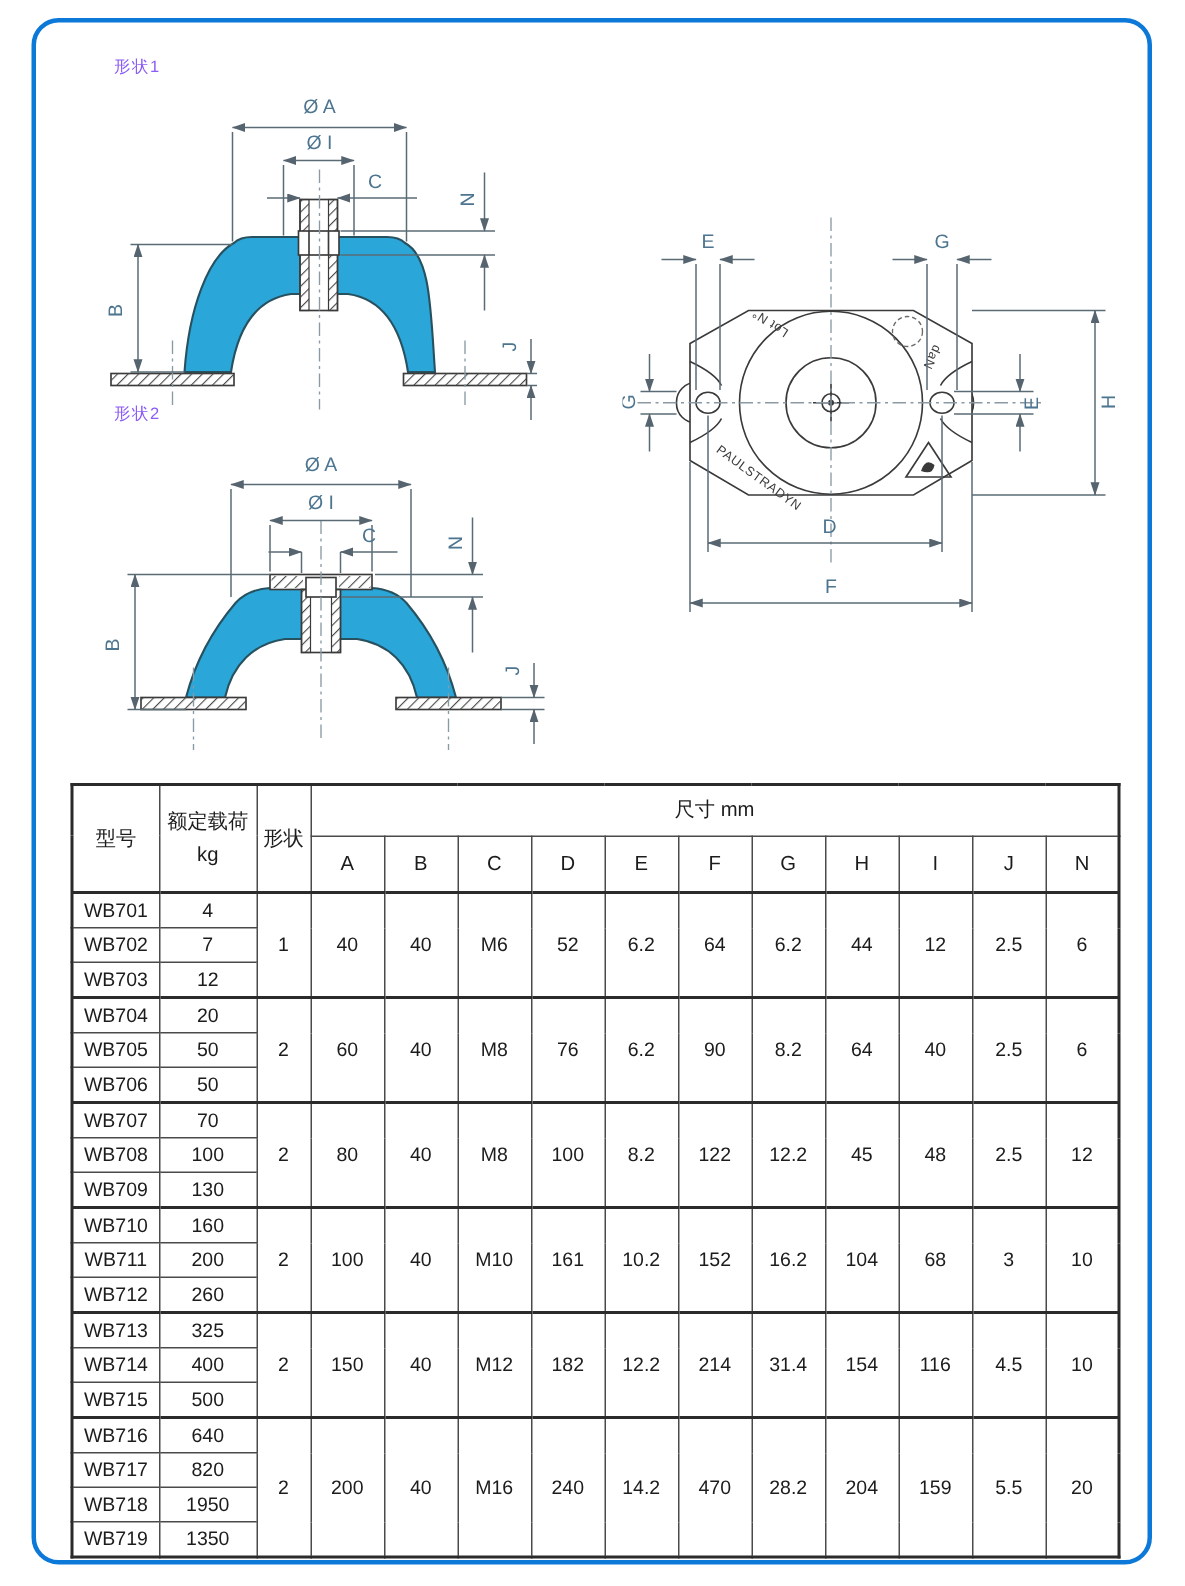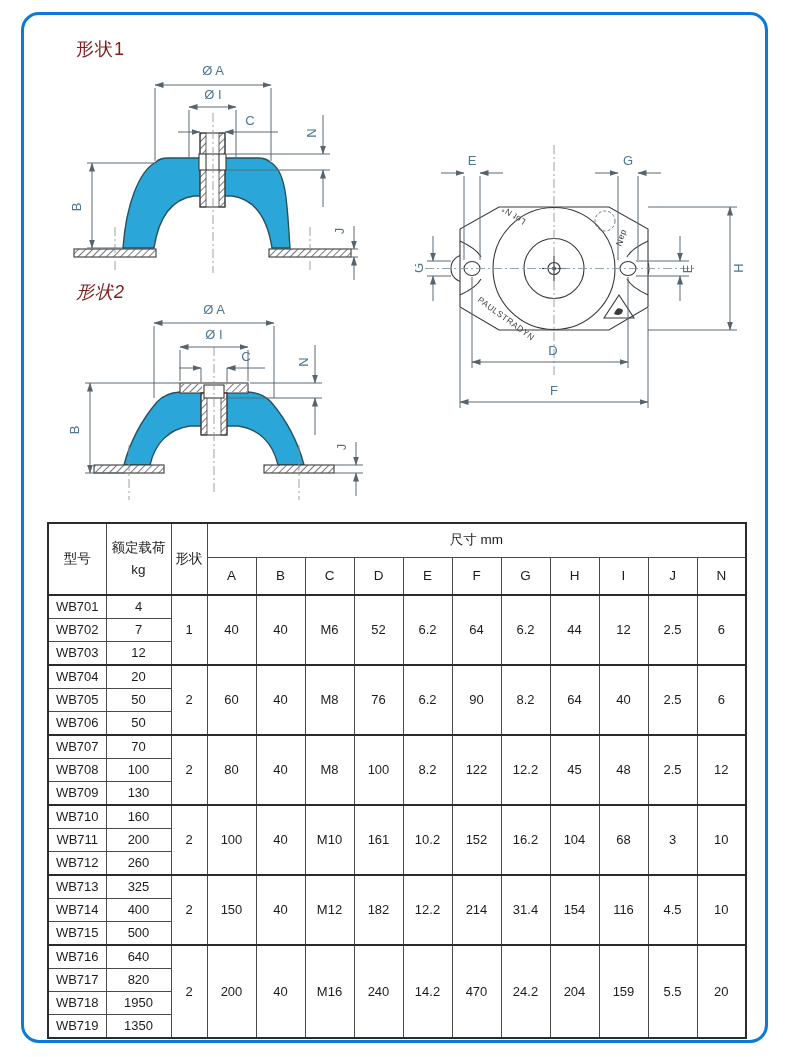--- a/index.html
+++ b/index.html
@@ -5,21 +5,21 @@
   html,body { margin:0; padding:0; background:#ffffff; }
   .page {
     position:relative; width:790px; height:1057px; background:#ffffff;
     font-family:"Liberation Sans", sans-serif; overflow:hidden;
   }
   .frame {
     position:absolute; left:21px; top:12px; width:747px; height:1031px;
     border:3px solid #0c79d8; border-radius:18px; box-sizing:border-box;
   }
   .shape-label {
-    position:absolute; font-size:18px; color:#7f1d1d; letter-spacing:1px;
+    position:absolute; font-size:11px; color:#8b5cf6; letter-spacing:1px;
   }
   .drawing { position:absolute; }
   
   .body-outline { fill:#2aa6d9; stroke:#27515f; stroke-width:1.4; }
   .metal { stroke:#3a3a3a; stroke-width:1.1; fill:none; }
   .metal-fill { fill:#ffffff; stroke:#3a3a3a; stroke-width:1.1; }
   .dim { stroke:#5a6b76; stroke-width:1; fill:none; }
   .cl { stroke:#8a9aa4; stroke-width:0.9; fill:none; stroke-dasharray:9 3 2 3; }
   text.dimlabel { font-size:13px; fill:#4d7590; }
   text.small { font-size:8.5px; fill:#3c3c3c; letter-spacing:0.5px; }
@@ -213,21 +213,21 @@
     </g>
 
     <g>
       <line class="dim" x1="45" y1="183" x2="45" y2="283"></line>
       <line class="dim" x1="233" y1="183" x2="233" y2="283"></line>
       <line class="dim" x1="45" y1="277" x2="233" y2="277" marker-start="url(#as3)" marker-end="url(#ae3)"></line>
       <text class="dimlabel" x="139" y="270" text-anchor="middle">F</text>
     </g>
   </svg>
 
-  <div class="shape-label" style="left:76px; top:280px;font-style:italic;">形状2</div>
+  <div class="shape-label" style="left:76px; top:268px;">形状2</div>
 
   <svg class="drawing" style="left:60px; top:295px;" width="330" height="215" viewBox="0 0 330 215">
     <defs>
       <marker id="ae2" markerWidth="9" markerHeight="7" refX="8.5" refY="3" orient="auto" markerUnits="userSpaceOnUse">
         <path d="M0,0 L9,3 L0,6 Z" fill="#55646e"></path>
       </marker>
       <marker id="as2" markerWidth="9" markerHeight="7" refX="8.5" refY="3" orient="auto-start-reverse" markerUnits="userSpaceOnUse">
         <path d="M0,0 L9,3 L0,6 Z" fill="#55646e"></path>
       </marker>
       <pattern id="h2" width="5" height="5" patternTransform="rotate(45)" patternUnits="userSpaceOnUse">
@@ -469,21 +469,21 @@
         <tr class="group-start">
           <td>WB716</td>
           <td>640</td>
           <td rowspan="4">2</td>
           <td rowspan="4">200</td>
           <td rowspan="4">40</td>
           <td rowspan="4">M16</td>
           <td rowspan="4">240</td>
           <td rowspan="4">14.2</td>
           <td rowspan="4">470</td>
-          <td rowspan="4">24.2</td>
+          <td rowspan="4">28.2</td>
           <td rowspan="4">204</td>
           <td rowspan="4">159</td>
           <td rowspan="4">5.5</td>
           <td rowspan="4">20</td>
         </tr>
         <tr>
           <td>WB717</td>
           <td>820</td>
         </tr>
         <tr>

